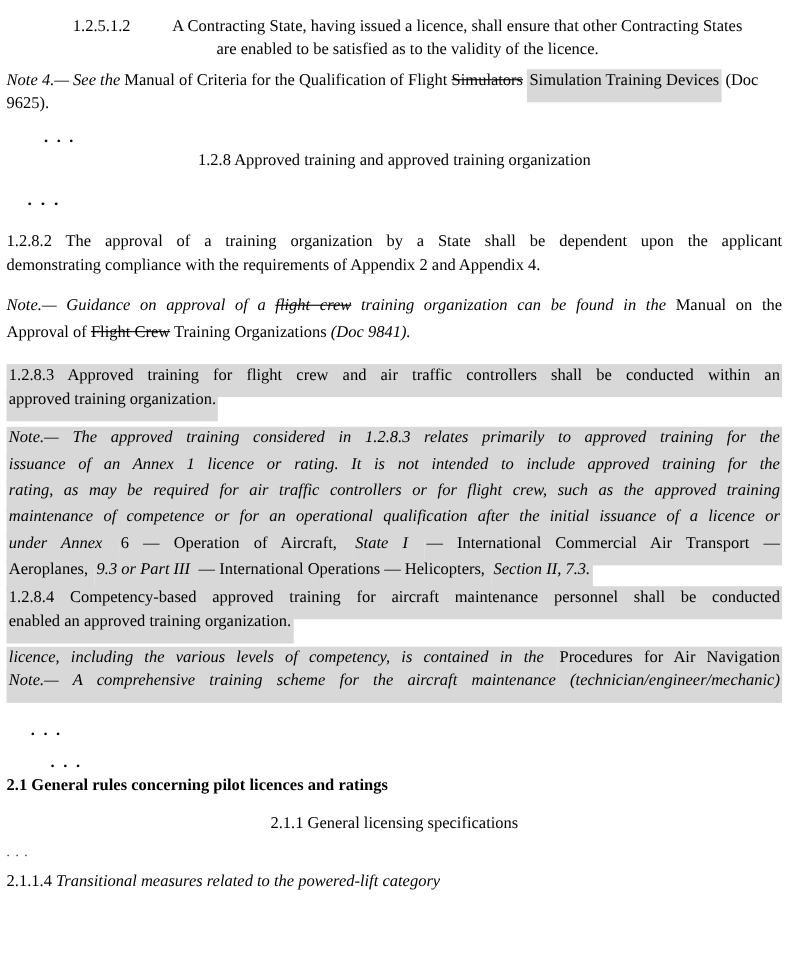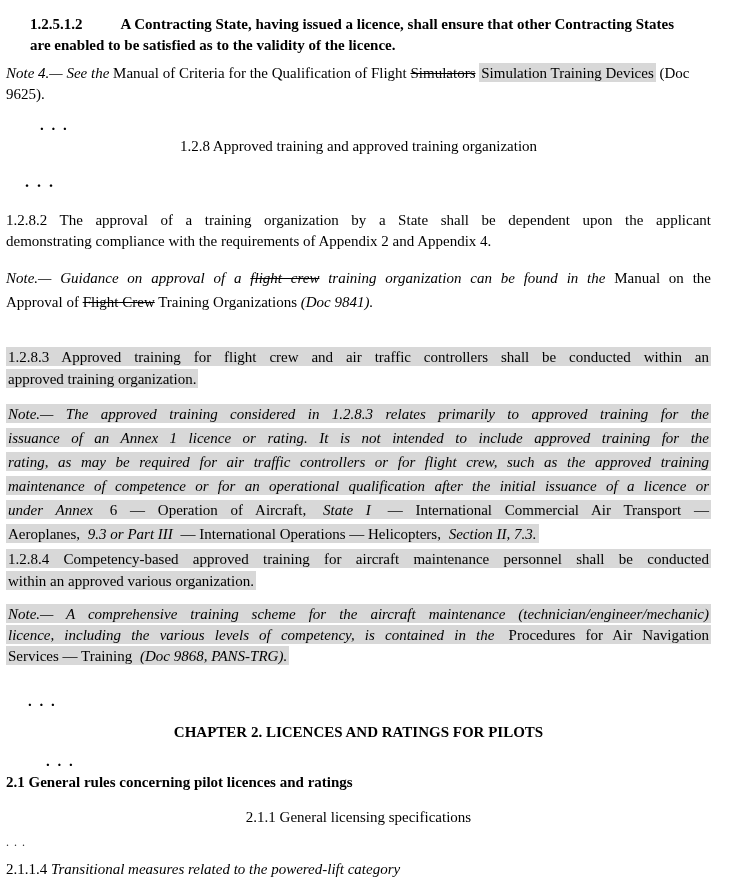--- a/index.html
+++ b/index.html
@@ -9,31 +9,31 @@
     font-family:"Liberation Serif","DejaVu Serif",serif;
     font-size:15px;line-height:21px;
     padding:14px 26px 0 6px;overflow:hidden;
   }
   .block{margin:0;}
   .line{white-space:nowrap;}
   .line.j{white-space:normal;text-align:justify;text-align-last:justify;}
   .run{white-space:inherit;}
   .run.i{font-style:italic;}
   .run.s{text-decoration:line-through;}
-  .run.hl{background:var(--hl,#d8d8d8);padding:2px 2px 1px 2px;}
+  .run.hl{background:var(--hl,#d8d8d8);padding:2px 2px 12px 2px;}
   .run.gap2{padding-right:38px;}
 
-  [data-name="para-1-2-5-1-2"]{text-align:left;margin-left:24px;font-weight:bold;}
+  [data-name="para-1-2-5-1-2"]{text-align:center;margin-left:24px;}
   [data-name="note-doc-9625"]{margin-top:7px;}
   [data-name="ellipsis-1"]{margin-top:10px;padding-left:34px;font-weight:bold;letter-spacing:2px;}
   [data-name="heading-1-2-8"]{margin-top:0;text-align:center;}
   [data-name="ellipsis-2"]{margin-top:14px;padding-left:19px;font-weight:bold;letter-spacing:2px;font-size:16px;}
   [data-name="para-1-2-8-2"]{margin-top:18px;}
   [data-name="note-doc-9841"]{margin-top:14px;line-height:24px;}
-  [data-name="para-1-2-8-3"]{margin-top:32px;line-height:22px;}
+  [data-name="para-1-2-8-3"]{margin-top:16px;line-height:22px;}
   [data-name="note-1-2-8-3"]{margin-top:12px;line-height:24px;}
   [data-name="para-1-2-8-4"]{margin-top:2px;line-height:22px;}
   [data-name="note-doc-9868"]{margin-top:12px;line-height:21px;}
   [data-name="ellipsis-3"]{margin-top:24px;padding-left:22px;font-weight:bold;letter-spacing:2px;}
   [data-name="heading-chapter-2"]{margin-top:10px;text-align:center;font-weight:bold;}
   [data-name="ellipsis-4"]{margin-top:8px;padding-left:40px;font-weight:bold;letter-spacing:2px;}
   [data-name="heading-2-1"]{text-align:left;font-weight:bold;}
   [data-name="heading-2-1-1"]{margin-top:14px;text-align:center;}
   [data-name="ellipsis-5"]{margin-top:4px;letter-spacing:1px;font-size:12px;color:#333333;}
   [data-name="para-2-1-1-4"]{margin-top:6px;font-family:Liberation Serif, serif;}
@@ -74,32 +74,28 @@
     <div class="block" data-name="note-1-2-8-3">
       <div class="line j" data-name="text-line"><span class="run i hl" data-name="highlighted-text">Note.— The approved training considered in 1.2.8.3 relates primarily to approved training for the</span></div>
       <div class="line j" data-name="text-line"><span class="run i hl" data-name="highlighted-text">issuance of an Annex 1 licence or rating. It is not intended to include approved training for the</span></div>
       <div class="line j" data-name="text-line"><span class="run i hl" data-name="highlighted-text">rating, as may be required for air traffic controllers or for flight crew, such as the approved training</span></div>
       <div class="line j" data-name="text-line"><span class="run i hl" data-name="highlighted-text">maintenance of competence or for an operational qualification after the initial issuance of a licence or</span></div>
       <div class="line j" data-name="text-line"><span class="run i hl" data-name="highlighted-text">under Annex </span><span class="run hl" data-name="highlighted-text">6 — Operation of Aircraft, </span><span class="run i hl" data-name="highlighted-text">State I </span><span class="run hl" data-name="highlighted-text">— International Commercial Air Transport —</span></div>
       <div class="line" data-name="text-line"><span class="run hl" data-name="highlighted-text">Aeroplanes, </span><span class="run i hl" data-name="highlighted-text">9.3 or Part III </span><span class="run hl" data-name="highlighted-text">— International Operations — Helicopters, </span><span class="run i hl" data-name="highlighted-text">Section II, 7.3.</span></div>
     </div>
     <div class="block" data-name="para-1-2-8-4">
       <div class="line j" data-name="text-line"><span class="run hl" data-name="highlighted-text">1.2.8.4 Competency-based approved training for aircraft maintenance personnel shall be conducted</span></div>
-      <div class="line" data-name="text-line"><span class="run hl" data-name="highlighted-text">within an approved various organization.</span></div>
+      <div class="line" data-name="text-line"><span class="run hl" data-name="highlighted-text">enabled an approved training organization.</span></div>
     </div>
     <div class="block" data-name="note-doc-9868">
+      <div class="line j" data-name="text-line"><span class="run i hl" data-name="highlighted-text">licence, including the various levels of competency, is contained in the </span><span class="run hl" data-name="highlighted-text">Procedures for Air Navigation</span></div>
       <div class="line j" data-name="text-line"><span class="run i hl" data-name="highlighted-text">Note.— A comprehensive training scheme for the aircraft maintenance (technician/engineer/mechanic)</span></div>
-      <div class="line j" data-name="text-line"><span class="run i hl" data-name="highlighted-text">licence, including the various levels of competency, is contained in the </span><span class="run hl" data-name="highlighted-text">Procedures for Air Navigation</span></div>
-      <div class="line" data-name="text-line"><span class="run hl" data-name="highlighted-text">Services — Training </span><span class="run i hl" data-name="highlighted-text">(Doc 9868, PANS-TRG).</span></div>
     </div>
     <div class="block" data-name="ellipsis-3">
       <div class="line" data-name="text-line"><span class="run" data-name="text-run">. . .</span></div>
-    </div>
-    <div class="block" data-name="heading-chapter-2">
-      <div class="line" data-name="text-line"><span class="run" data-name="text-run">CHAPTER 2. LICENCES AND RATINGS FOR PILOTS</span></div>
     </div>
     <div class="block" data-name="ellipsis-4">
       <div class="line" data-name="text-line"><span class="run" data-name="text-run">. . .</span></div>
     </div>
     <div class="block" data-name="heading-2-1">
       <div class="line" data-name="text-line"><span class="run" data-name="text-run">2.1 General rules concerning pilot licences and ratings</span></div>
     </div>
     <div class="block" data-name="heading-2-1-1">
       <div class="line" data-name="text-line"><span class="run" data-name="text-run">2.1.1 General licensing specifications</span></div>
     </div>

